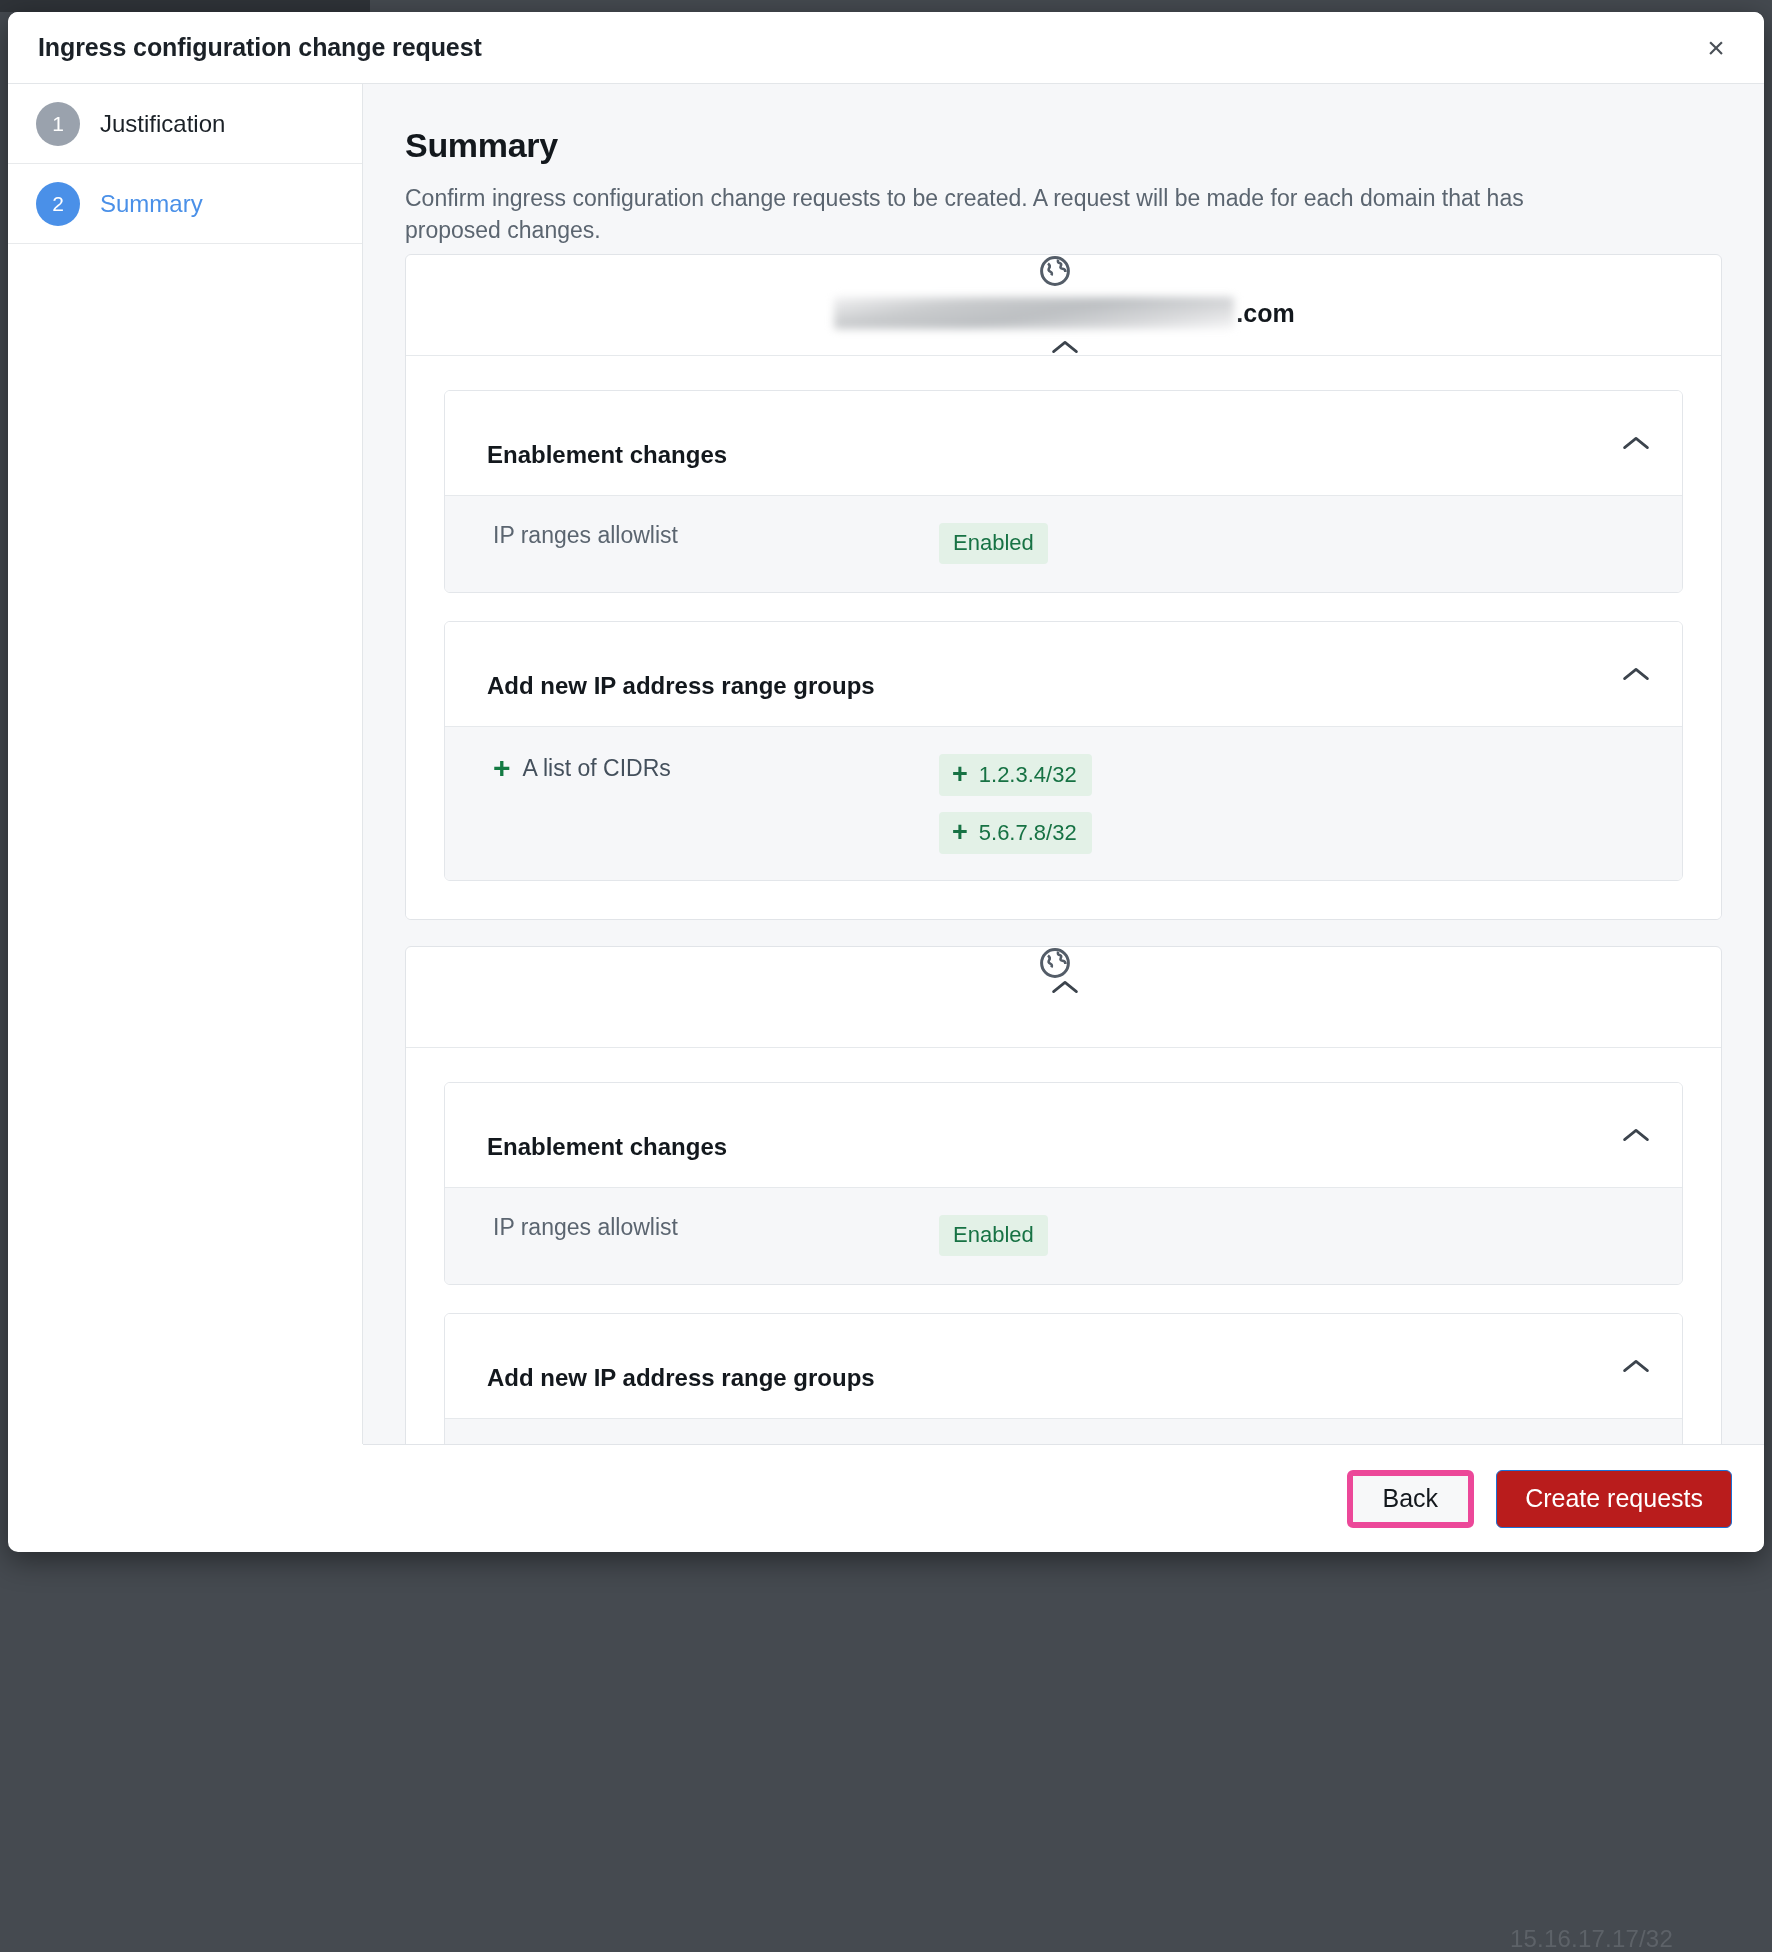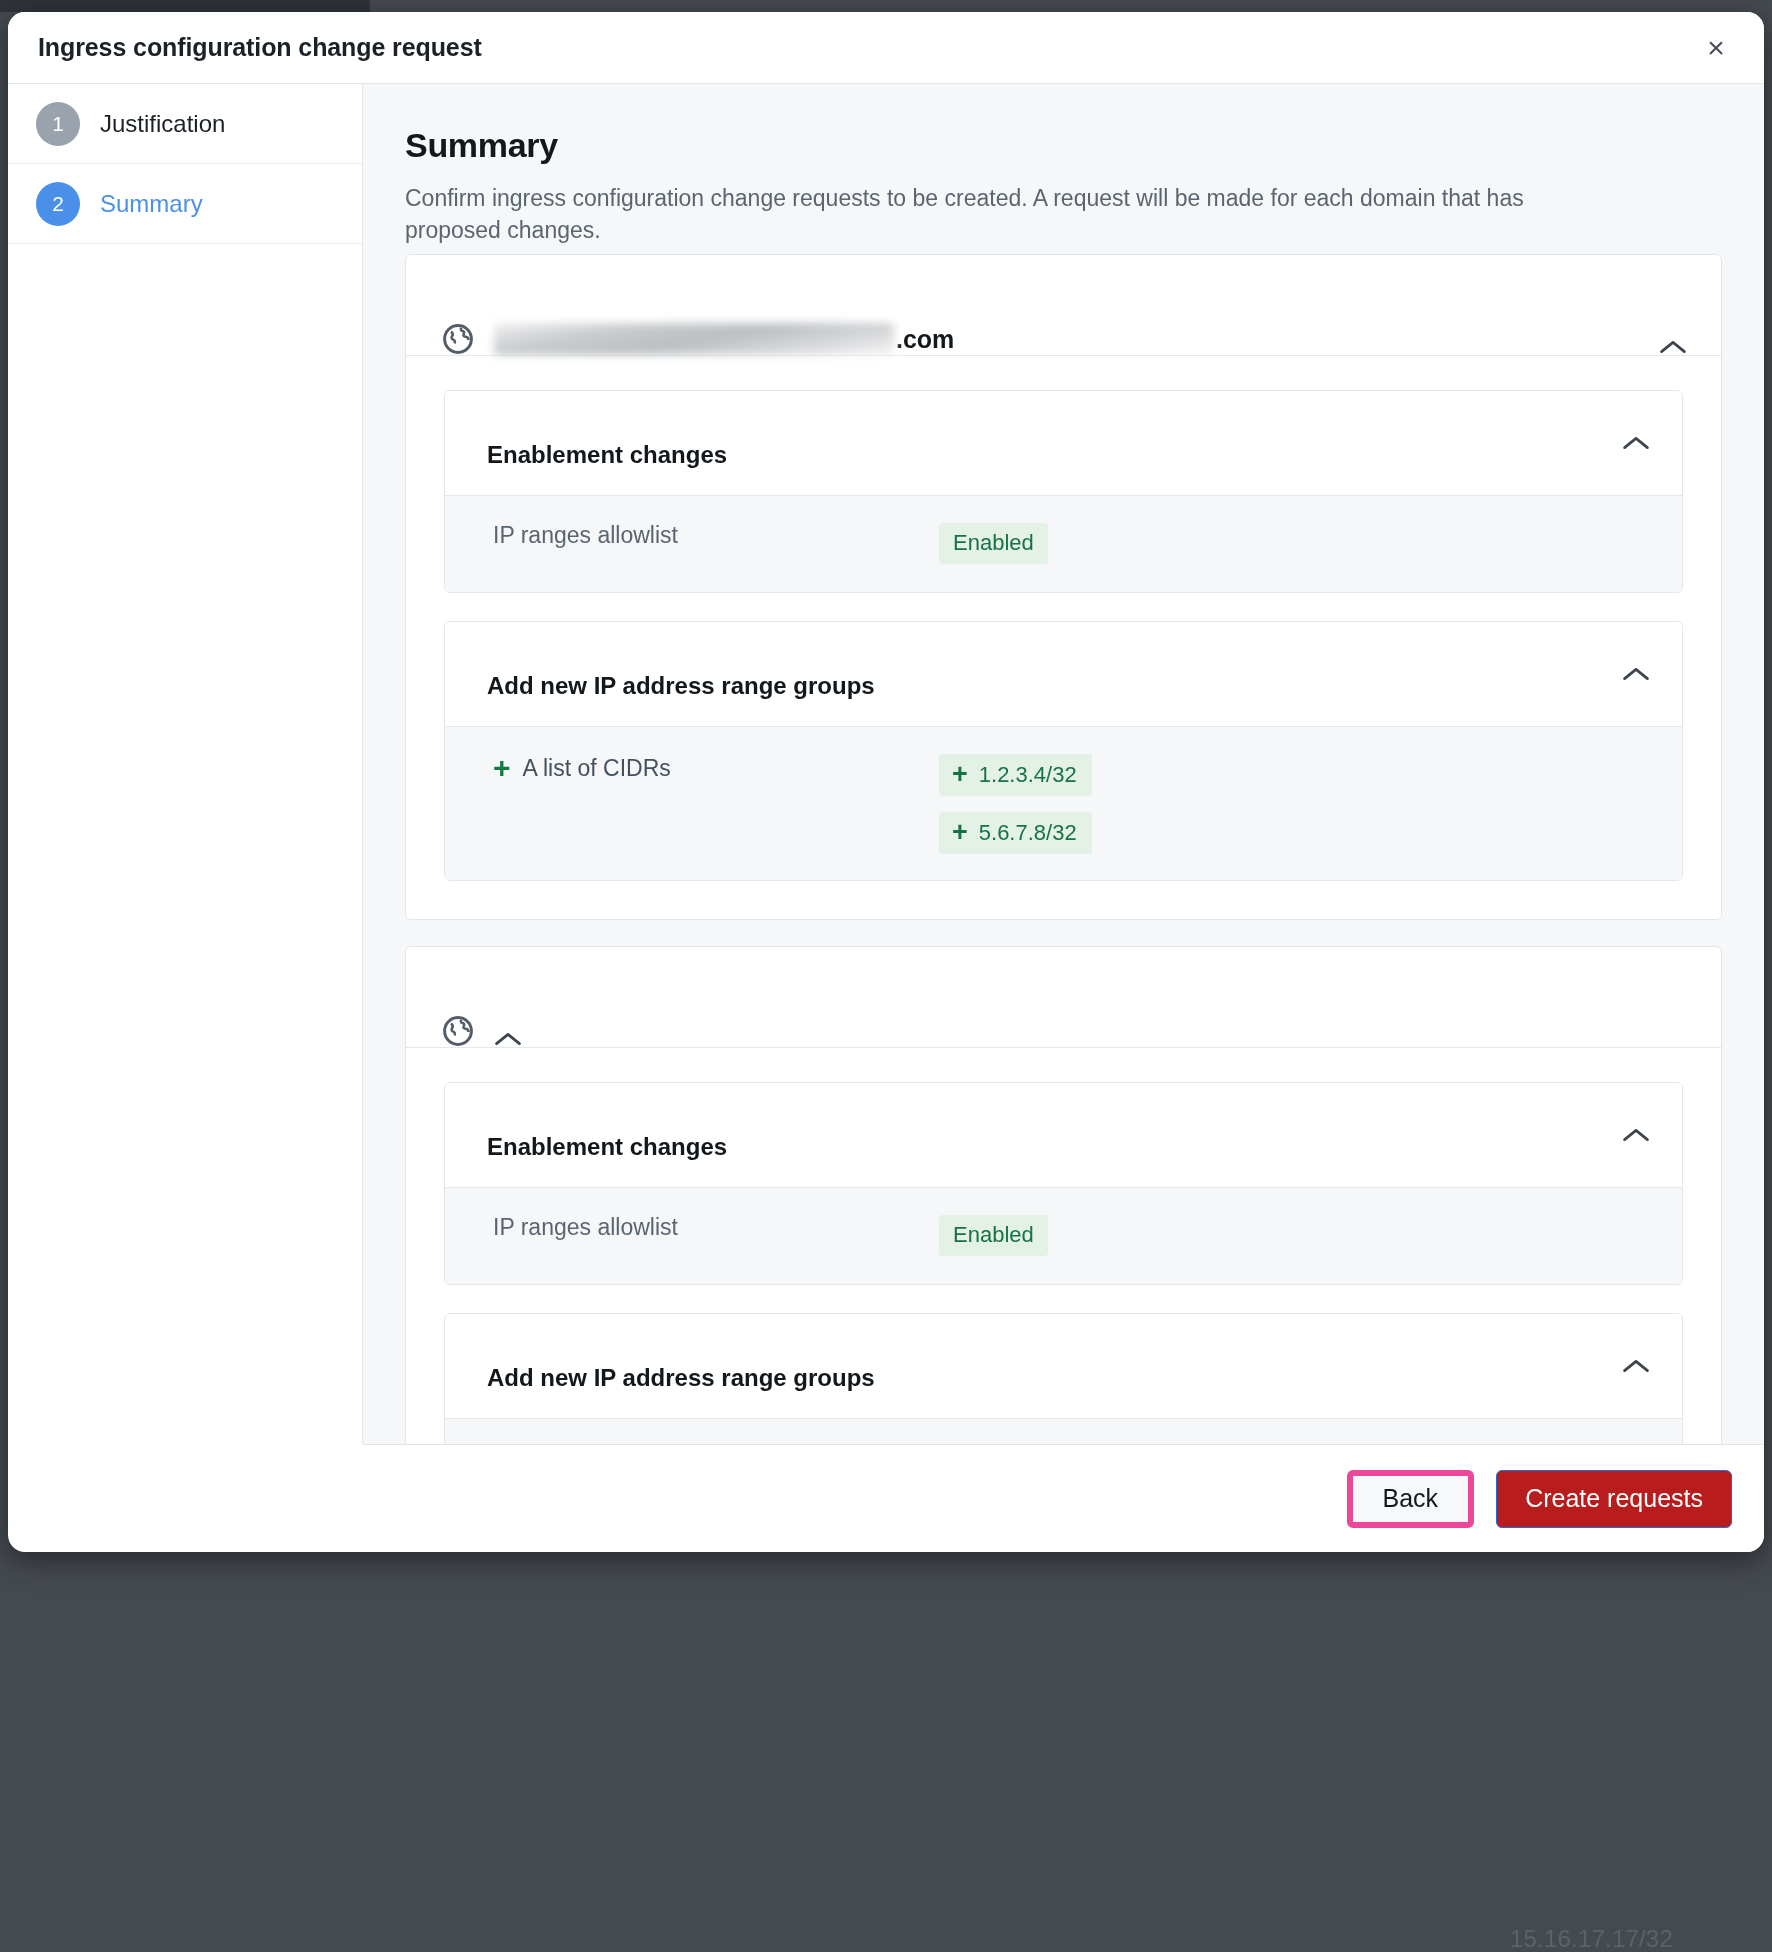--- a/index.html
+++ b/index.html
@@ -31,21 +31,21 @@
   }
 
   
   .dialog {
     position: absolute;
     left: 8px;
     top: 12px;
     width: 1756px;
     height: 1540px;
     background: #ffffff;
-    border-radius: 17px;
+    border-radius: 10px;
     box-shadow: 0 8px 30px rgba(0,0,0,.45);
     overflow: hidden;
     display: flex;
     flex-direction: column;
   }
 
   .titlebar {
     height: 72px;
     min-height: 72px;
     display: flex;
@@ -141,23 +141,24 @@
   .domain-card {
     background: #ffffff;
     border: 1px solid #e1e4e8;
     border-radius: 6px;
     margin-bottom: 26px;
     overflow: hidden;
   }
   .domain-head {
     height: 100px;
     display: flex;
-    align-items: flex-end;
+    align-items: center;
     padding: 0 34px 0 36px;
     cursor: pointer;
+    flex-direction: column;
   }
   .globe-icon {
     width: 32px; height: 32px;
     flex-shrink: 0;
     margin-right: 20px;
     color: #545d68;
   }
   .domain-name {
     font-size: 25px;
     font-weight: bold;

